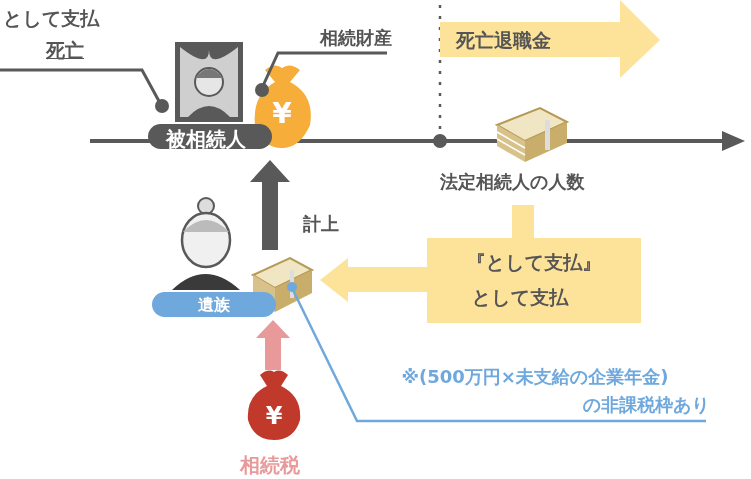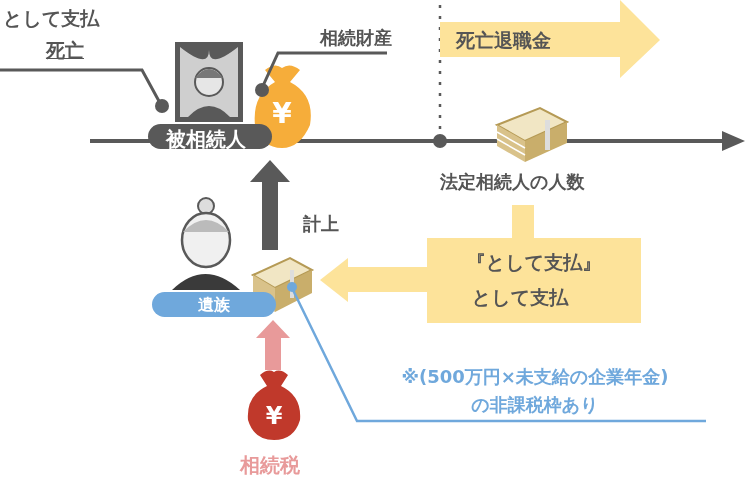--- a/index.html
+++ b/index.html
@@ -91,14 +91,14 @@
 <div class="abs txt" style="left:46px;top:38px;font-size:19px;text-decoration:underline;">死亡</div>
 <div class="abs txt" style="left:284px;top:26px;font-size:18px;margin-left:36px;">相続財産</div>
 <div class="abs txt" style="left:456px;top:28px;font-size:19px;">死亡退職金</div>
 <div class="abs txt" style="left:166px;top:126px;font-size:20px;color:#fff;text-align:center;">被相続人</div>
 <div class="abs txt" style="left:440px;top:170px;font-size:18px;">法定相続人の人数</div>
 <div class="abs txt" style="left:303px;top:212px;font-size:18px;">計上</div>
 <div class="abs txt" style="left:427px;top:250px;width:214px;text-align:center;font-size:19px;">『として支払』</div>
 <div class="abs txt" style="left:427px;top:285px;width:186px;text-align:center;font-size:19px;">として支払</div>
 <div class="abs txt" style="left:152px;top:295px;width:124px;text-align:center;font-size:16px;color:#fff;">遺族</div>
 <div class="abs txt" style="left:360px;top:365px;width:350px;text-align:center;font-size:18px;color:#6fa8dc;">※(500万円×未支給の企業年金)</div>
-<div class="abs txt" style="left:360px;top:393px;width:350px;text-align:center;font-size:18px;color:#6fa8dc;">の非課税枠あり</div>
+<div class="abs txt" style="left:360px;top:393px;width:350px;text-align:right;font-size:18px;color:#6fa8dc;">の非課税枠あり</div>
 <div class="abs txt" style="left:240px;top:452px;font-size:20px;color:#e89a9a;">相続税</div>
 
 </body></html>

